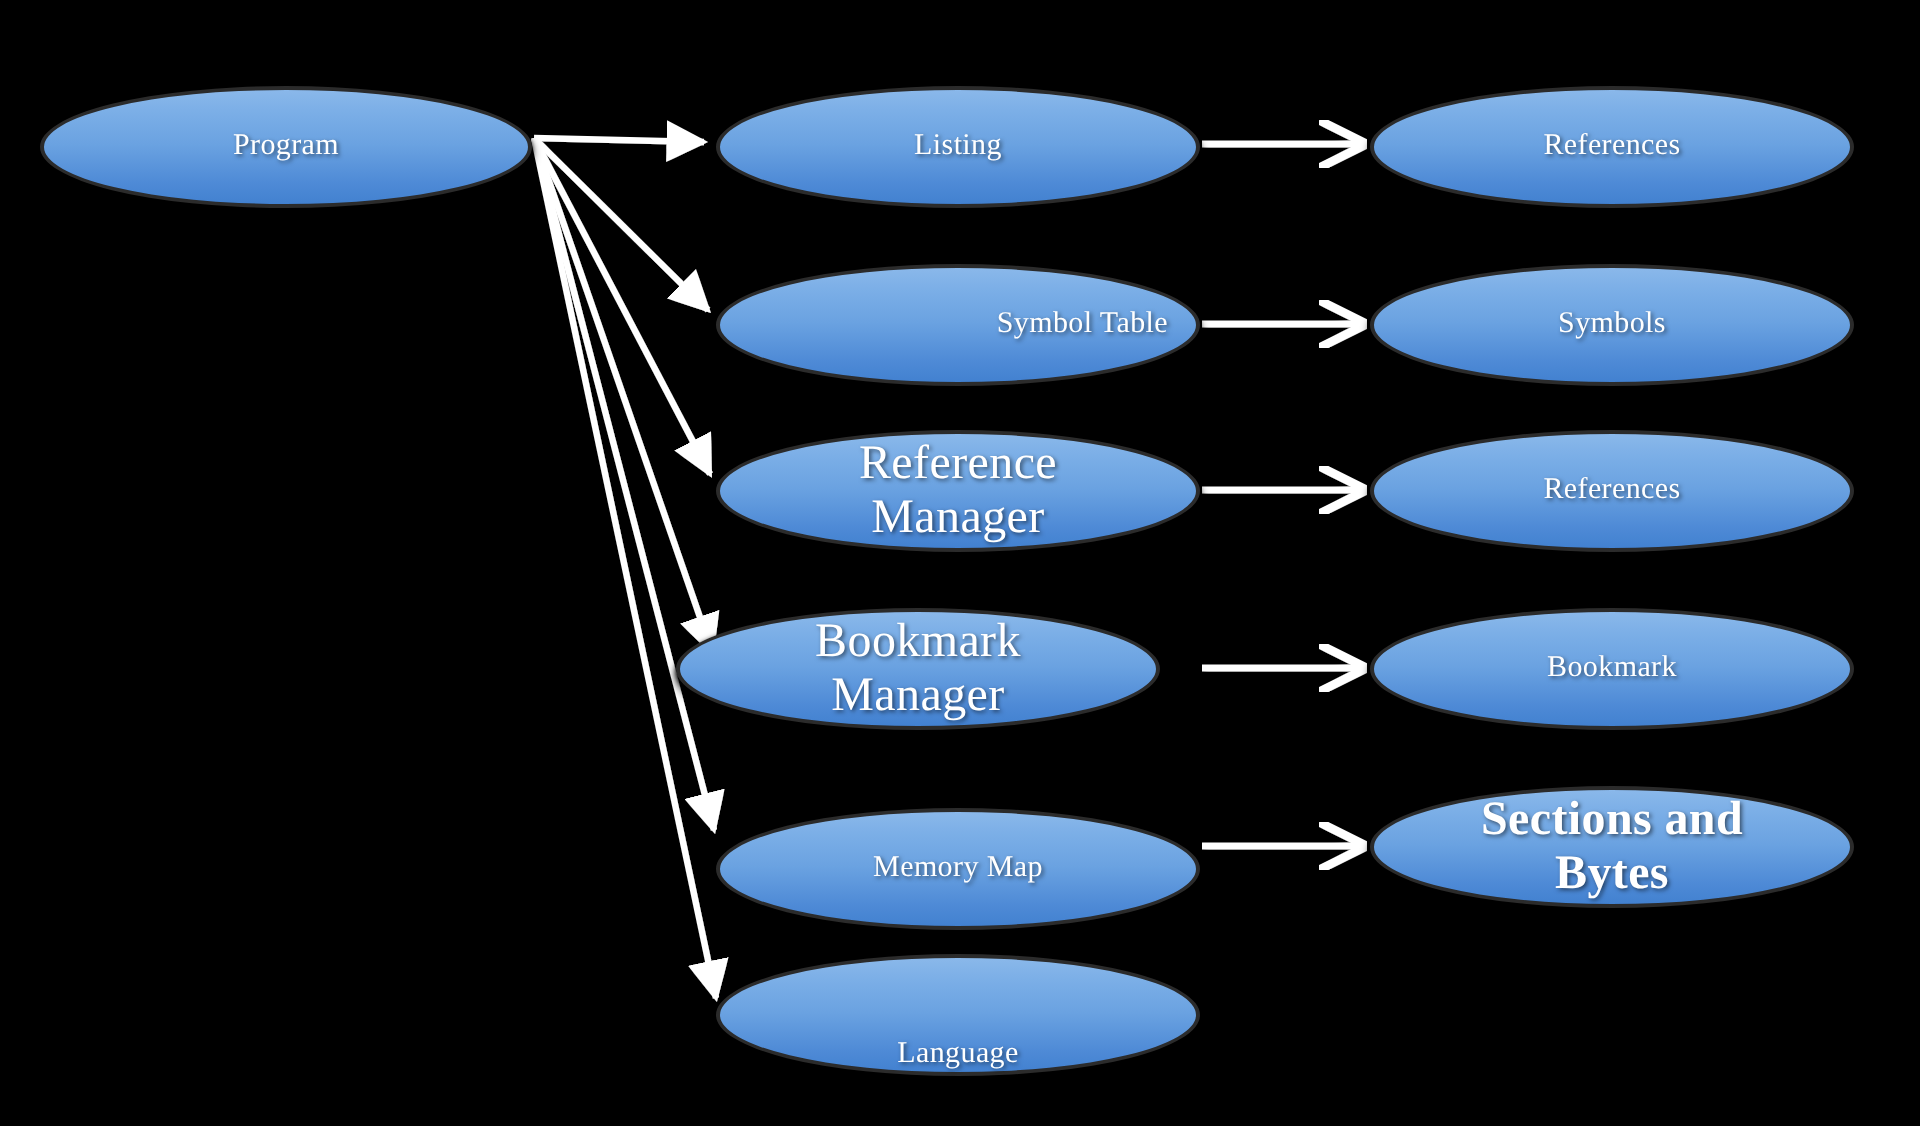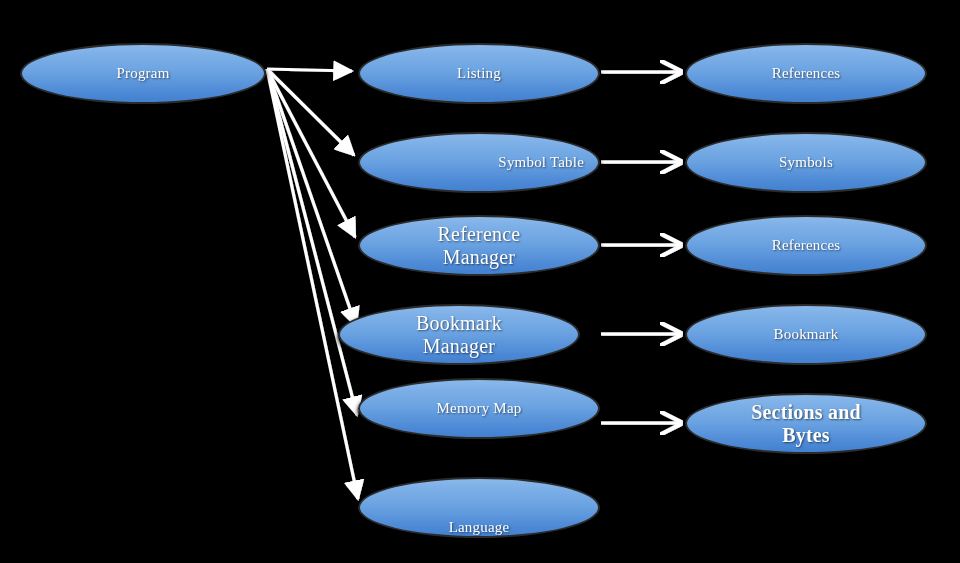--- a/index.html
+++ b/index.html
@@ -38,21 +38,21 @@
   .node-label {
     color: #ffffff;
     font-size: 15px;
     line-height: 1.12;
     letter-spacing: 0.2px;
     text-shadow: 1px 1px 2px rgba(0,0,0,0.55);
     padding: 0 14px;
     white-space: pre-line;
   }
   .node-label.two-line {
-    font-size: 20px;
+    font-size: 24px;
   }
 </style>
 </head>
 <body>
 
 <div id="canvas">
 
   <svg id="edge-layer" viewBox="0 0 960 563" width="960" height="563" xmlns="http://www.w3.org/2000/svg">
     <defs>
       <filter id="edgeShadow" x="-50%" y="-50%" width="200%" height="200%">
@@ -103,21 +103,21 @@
       <div class="node" style="left: 685px; top: 215px; width: 242px; height: 61px;">
         <span class="node-label">References</span>
       </div>
       <div class="node" style="left: 338px; top: 304px; width: 242px; height: 61px;">
         <span class="node-label two-line">Bookmark
 Manager</span>
       </div>
       <div class="node" style="left: 685px; top: 304px; width: 242px; height: 61px;">
         <span class="node-label">Bookmark</span>
       </div>
-      <div class="node" style="left: 358px; top: 378px; width: 242px; height: 61px;">
+      <div class="node" style="left: 358px; top: 404px; width: 242px; height: 61px;">
         <span class="node-label">Memory Map</span>
       </div>
       <div class="node" style="left: 685px; top: 393px; width: 242px; height: 61px; font-weight: bold;">
         <span class="node-label two-line">Sections and
 Bytes</span>
       </div>
       <div class="node" style="left: 358px; top: 477px; width: 242px; height: 61px; align-items: flex-end;">
         <span class="node-label">Language</span>
       </div>
     </div>

